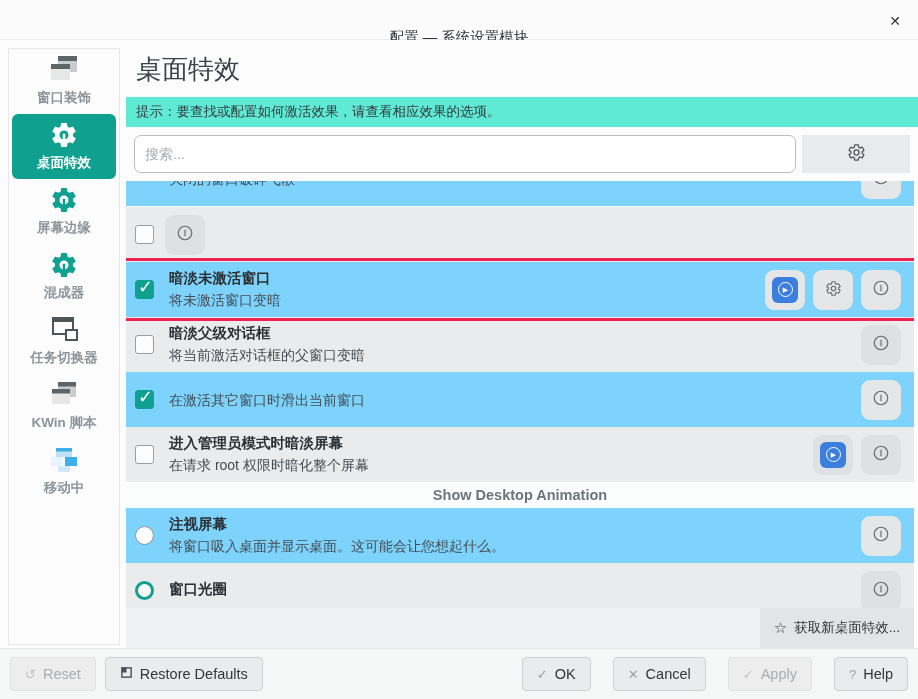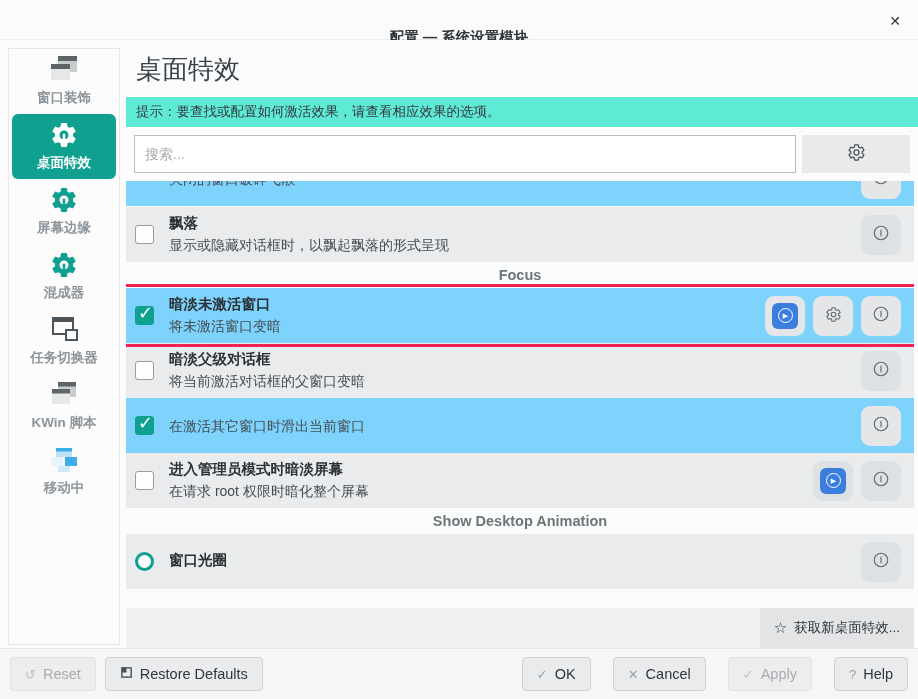--- a/index.html
+++ b/index.html
@@ -2,42 +2,42 @@
 <html><head>
 <meta charset="utf-8">
 <style>
   * { margin:0; padding:0; box-sizing:border-box; }
   html,body { width:918px; height:699px; overflow:hidden; }
   body { font-family:"Liberation Sans","DejaVu Sans",sans-serif; background:#fcfcfc; position:relative; color:#31363b; }
 
   
   .titlebar { position:absolute; top:0; left:0; width:918px; height:40px; background:#fbfbfb;
     border-bottom:1px solid #ededed; display:flex; align-items:center; justify-content:center; }
-  .titlebar .wtitle { font-size:14.5px; font-weight:bold; color:#30353a;margin-top:36px; }
+  .titlebar .wtitle { font-size:14.5px; font-weight:normal; color:#30353a;margin-top:36px; }
   .close-btn { position:absolute; right:12px; top:10px; width:22px; height:22px; border:none; background:transparent;
     font-size:14px; color:#31363b; cursor:pointer; }
 
   
   .content { position:absolute; top:40px; bottom:51px; left:0; right:0; display:flex; }
 
   
   .sidebar { width:112px; margin:8px 0 3px 8px; background:#fcfcfc; border:1px solid #e6e7e8;
     overflow:hidden; padding-top:0; }
   .side-item { display:flex; flex-direction:column; align-items:center; padding:5px 2px 7px; margin:0 3px; cursor:pointer; }
   .side-item .slabel { font-size:13.5px; font-weight:bold; color:#8d959b; margin-top:3px; white-space:nowrap; }
   .side-item.selected { background:#10a08f; border-radius:6px; }
   .side-item.selected .slabel { color:#ffffff; }
   .side-icon { width:34px; height:32px; display:flex; align-items:center; justify-content:center; }
 
   
   .main { flex:1; margin-left:6px; display:flex; flex-direction:column; position:relative; background:#fcfcfc; }
   .page-title { font-size:26px; font-weight:500; color:#39424a; padding:12px 10px 10px; background:#fcfcfc; }
   .hint-band { background:#5eead4; padding:6px 10px; font-size:13.5px; color:#343a40; }
   .search-row { display:flex; margin:8px 8px 8px 8px; height:38px; }
-  .search-input { flex:1; border:1px solid #b9bdbf; border-radius:0; padding:0 10px; font-size:14px;
+  .search-input { flex:1; border:1px solid #b9bdbf; border-radius:7px; padding:0 10px; font-size:14px;
     font-family:inherit; color:#31363b; background:#ffffff; outline:none; }
   .search-input::placeholder { color:#a7abae; }
   .search-gear-btn { width:108px; margin-left:6px; border:none; background:#e9eaeb; cursor:pointer;
     display:flex; align-items:center; justify-content:center; }
 
   
   .effect-list { flex:1; overflow:hidden; background:#fbfcfc; margin-right:4px; }
   .row { height:55px; display:flex; align-items:center; padding:0 13px 0 9px; position:relative; }
   .row.gray { background:#e9ebec; }
   .row.white { background:#7dd3fc; }
@@ -224,35 +224,30 @@
                   </svg></span>
             </button>
           </div>
         </div>
       </div>
 
       <div class="row gray">
         <div class="ctrl-cell">
             <span class="checkbox"></span>
           </div>
-        <div class="texts">
-          <div class="etitle">飘落</div>
-          <div class="edesc">显示或隐藏对话框时，以飘起飘落的形式呈现</div>
-        </div>
-        <div class="btns">
-          <button class="iconbtn">
-            <span><svg width="18" height="18" viewBox="0 0 20 20">
-                  <circle cx="10" cy="10" r="7.5" fill="none" stroke="#666c72" stroke-width="1.3"></circle>
-                  <line x1="10" y1="6.5" x2="10" y2="13.5" stroke="#666c72" stroke-width="1.3"></line>
-                </svg></span>
-          </button>
-        </div>
-      </div>
-
-      <div class="sect-header">Focus</div>
+        <div class="btns">
+          <button class="iconbtn">
+            <span><svg width="18" height="18" viewBox="0 0 20 20">
+                  <circle cx="10" cy="10" r="7.5" fill="none" stroke="#666c72" stroke-width="1.3"></circle>
+                  <line x1="10" y1="6.5" x2="10" y2="13.5" stroke="#666c72" stroke-width="1.3"></line>
+                </svg></span>
+          </button>
+        </div>
+      </div>
+
 
       <div class="row white annotated">
         <div class="ctrl-cell">
             <span class="checkbox checked"></span>
           </div>
         <div class="texts">
           <div class="etitle">暗淡未激活窗口</div>
           <div class="edesc">将未激活窗口变暗</div>
         </div>
         <div class="btns">
@@ -329,20 +324,37 @@
             <span><svg width="18" height="18" viewBox="0 0 20 20">
                   <circle cx="10" cy="10" r="7.5" fill="none" stroke="#666c72" stroke-width="1.3"></circle>
                   <line x1="10" y1="6.5" x2="10" y2="13.5" stroke="#666c72" stroke-width="1.3"></line>
                 </svg></span>
           </button>
         </div>
       </div>
 
       <div class="sect-header">Show Desktop Animation</div>
 
+      <div class="row white">
+        <div class="ctrl-cell">
+            <span class="radio"></span>
+          </div>
+        <div class="texts">
+          <div class="etitle">注视屏幕</div>
+          <div class="edesc">将窗口吸入桌面并显示桌面。这可能会让您想起什么。</div>
+        </div>
+        <div class="btns">
+          <button class="iconbtn">
+            <span><svg width="18" height="18" viewBox="0 0 20 20">
+                  <circle cx="10" cy="10" r="7.5" fill="none" stroke="#666c72" stroke-width="1.3"></circle>
+                  <line x1="10" y1="6.5" x2="10" y2="13.5" stroke="#666c72" stroke-width="1.3"></line>
+                </svg></span>
+          </button>
+        </div>
+      </div>
 
       <div class="row gray">
         <div class="ctrl-cell">
             <span class="radio checked"></span>
           </div>
         <div class="texts">
           <div class="etitle">窗口光圈</div>
           <div class="edesc"></div>
         </div>
         <div class="btns">

